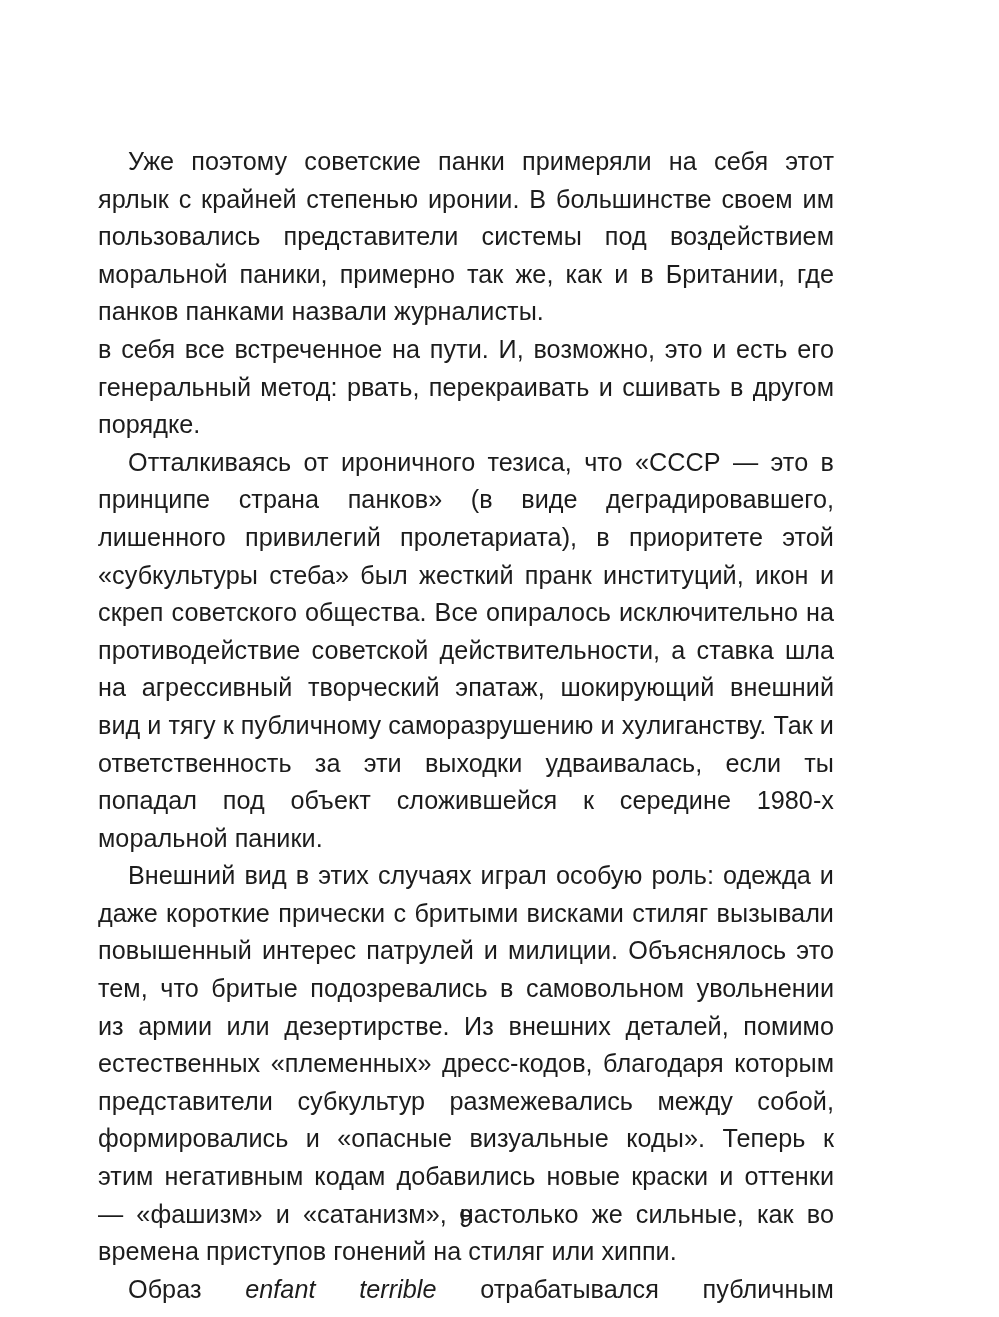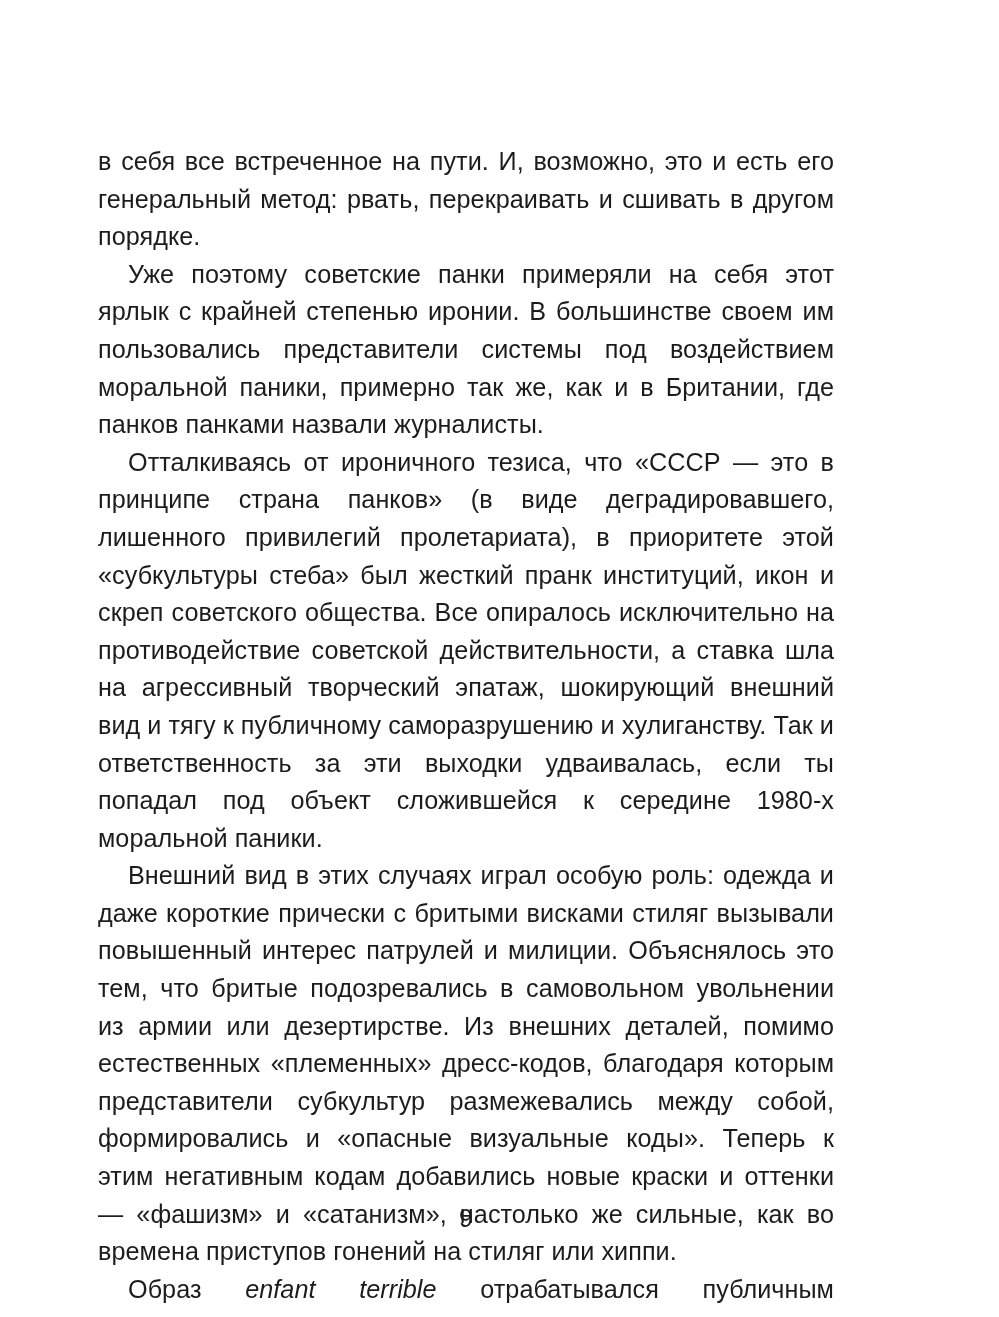--- a/index.html
+++ b/index.html
@@ -63,23 +63,23 @@
     color: #1c1c1c;
   }
 </style>
 </head>
 <body>
 
 <div class="page">
 
   <div class="text-block">
 
+    <p class="para">Уже поэтому советские панки примеряли на себя этот ярлык с крайней степенью иронии. В большинстве своем им пользовались представители системы под воздействием моральной паники, примерно так же, как и в Британии, где панков панками назвали журналисты.</p>
+
     <p class="para no-indent">в себя все встреченное на пути. И, возможно, это и есть его генеральный метод: рвать, перекраивать и сшивать в другом порядке.</p>
-
-    <p class="para">Уже поэтому советские панки примеряли на себя этот ярлык с крайней степенью иронии. В большинстве своем им пользовались представители системы под воздействием моральной паники, примерно так же, как и в Британии, где панков панками назвали журналисты.</p>
 
     <p class="para">Отталкиваясь от ироничного тезиса, что «СССР — это в принципе страна панков» (в виде деградировавшего, лишенного привилегий пролетариата), в приоритете этой «субкультуры стеба» был жесткий пранк институций, икон и скреп советского общества. Все опиралось исключительно на противодействие советской действительности, а ставка шла на агрессивный творческий эпатаж, шокирующий внешний вид и тягу к публичному саморазрушению и хулиганству. Так и ответственность за эти выходки удваивалась, если ты попадал под объект сложившейся к середине 1980-х моральной паники.</p>
 
     <p class="para">Внешний вид в этих случаях играл особую роль: одежда и даже короткие прически с бритыми висками стиляг вызывали повышенный интерес патрулей и милиции. Объяснялось это тем, что бритые подозревались в самовольном увольнении из армии или дезертирстве. Из внешних деталей, помимо естественных «племенных» дресс-кодов, благодаря которым представители субкультур размежевались между собой, формировались и «опасные визуальные коды». Теперь к этим негативным кодам добавились новые краски и оттенки — «фашизм» и «сатанизм», настолько же сильные, как во времена приступов гонений на стиляг или хиппи.</p>
 
     <p class="para"><span>Образ </span><em>enfant terrible</em><span> отрабатывался публичным «идиотничанием» по максимуму, но уровень иронии при этом поддерживался</span></p>
 
   </div>
 
   <div class="page-number">9</div>

